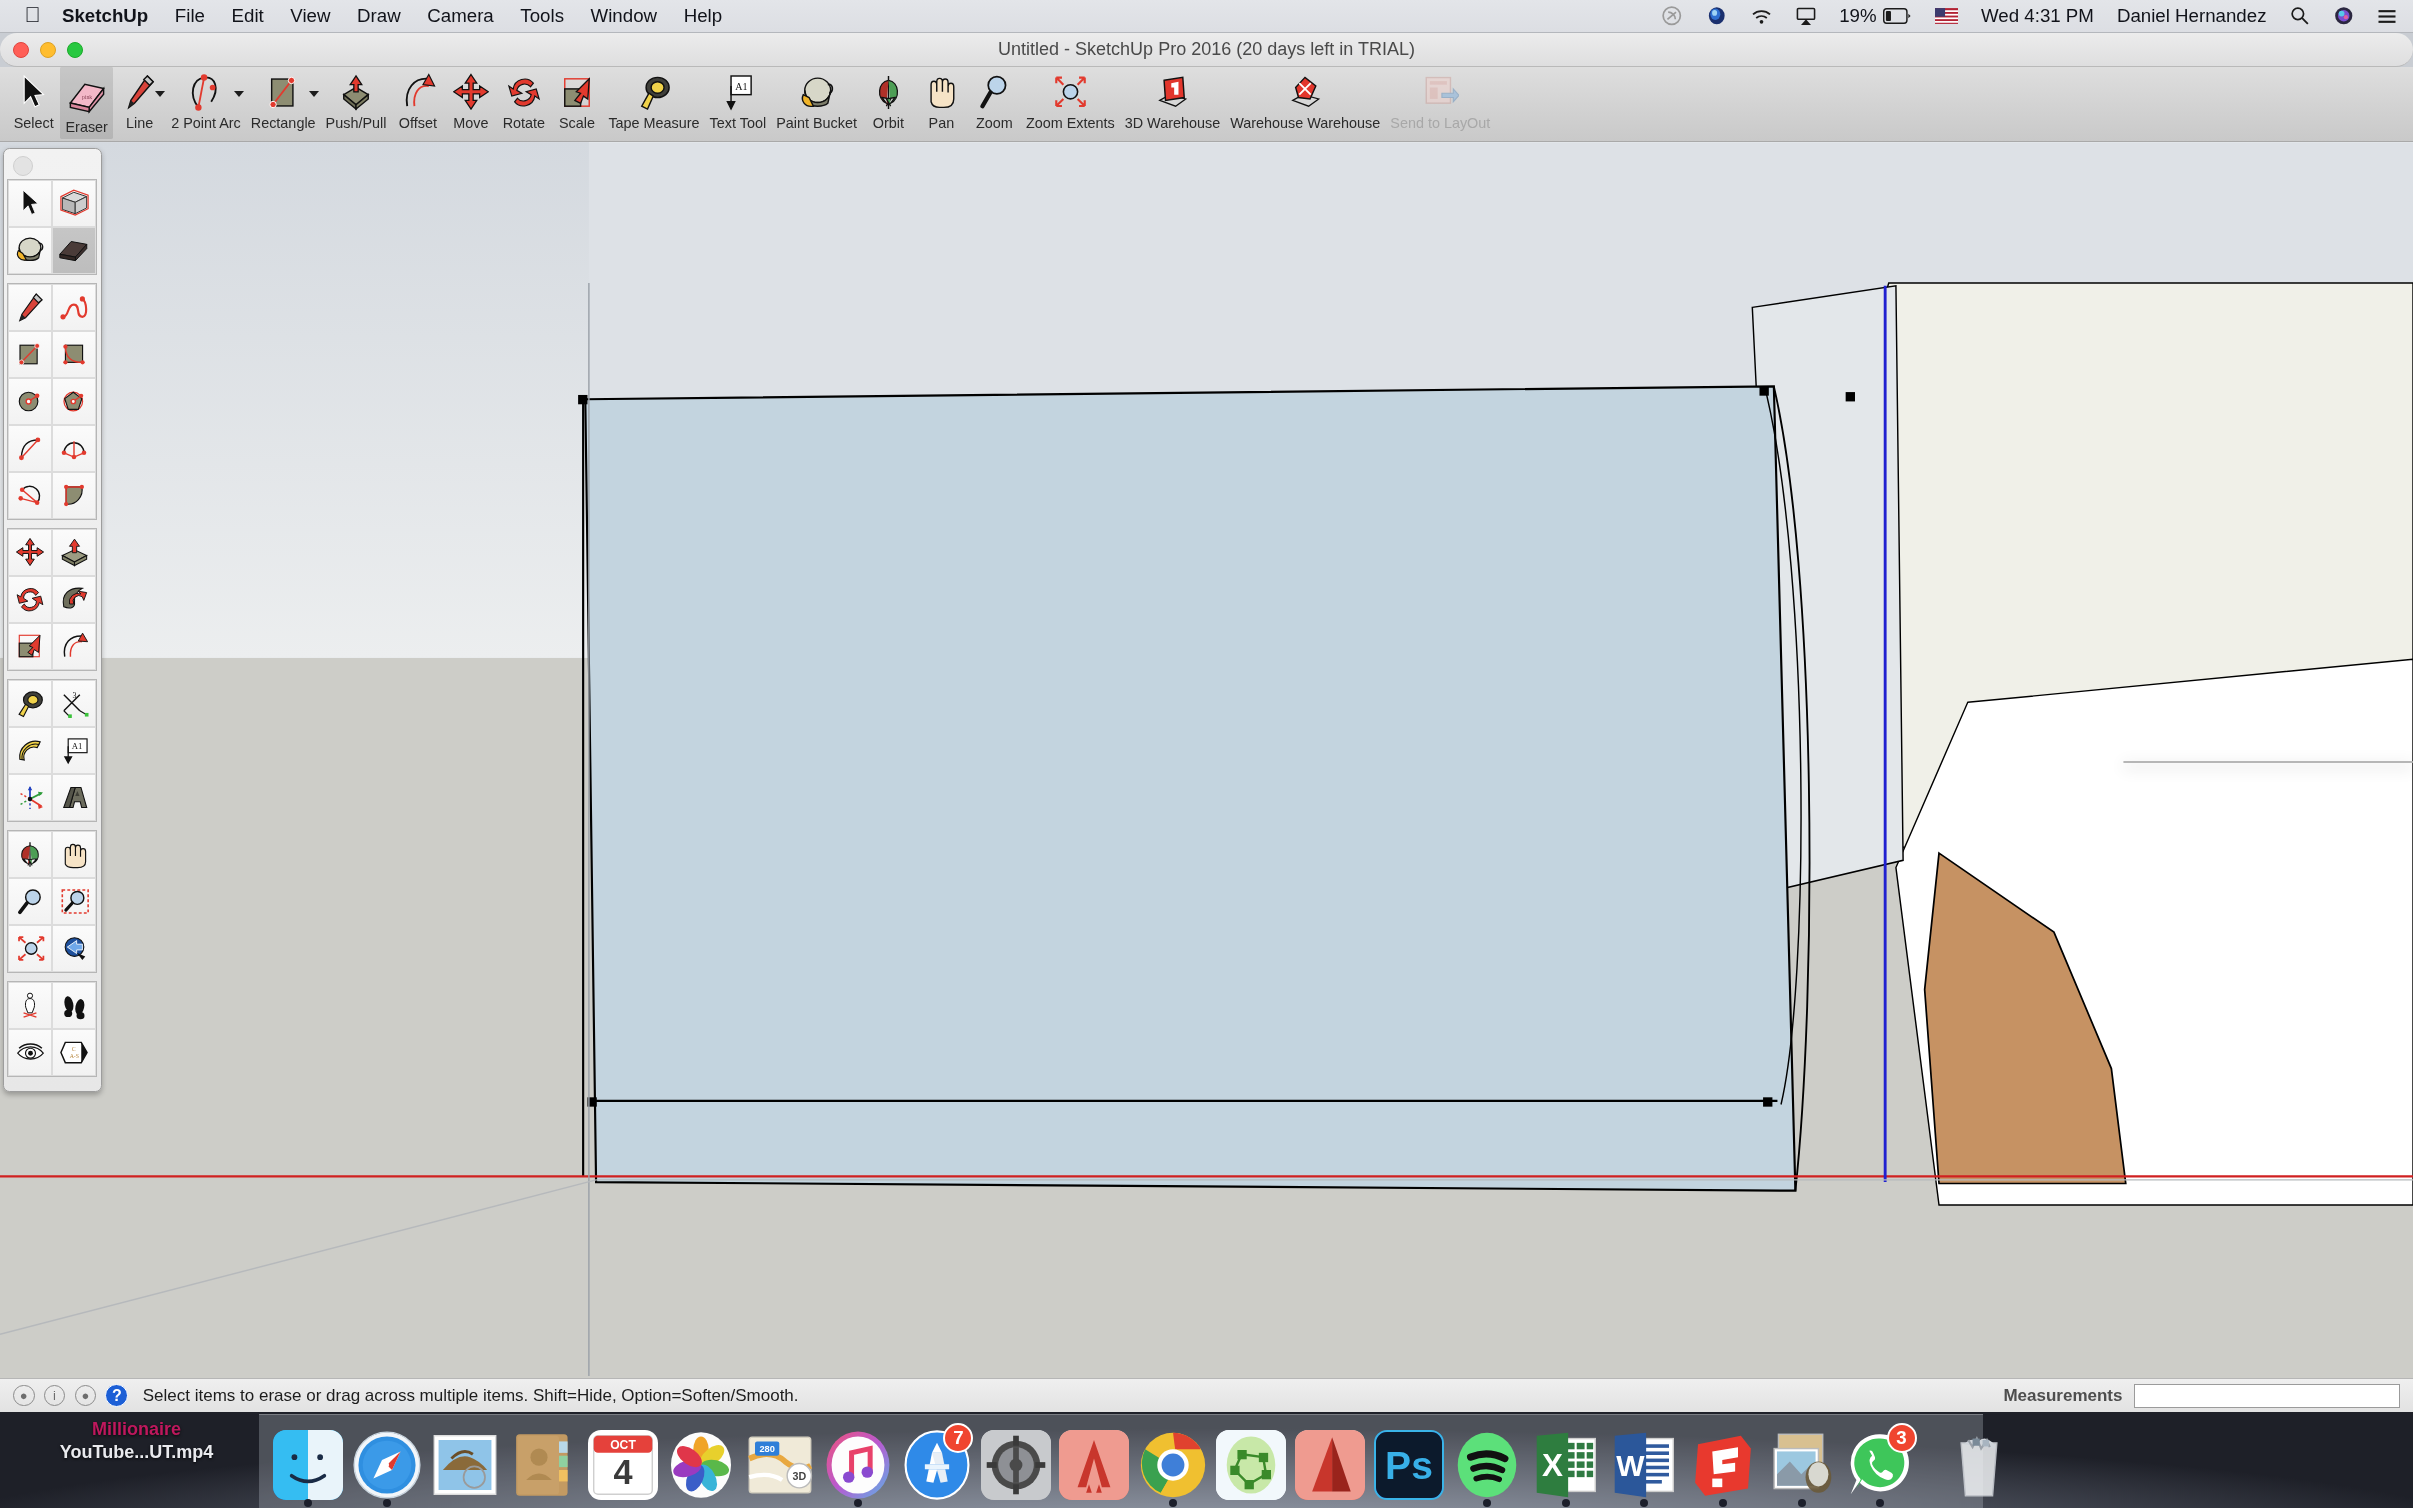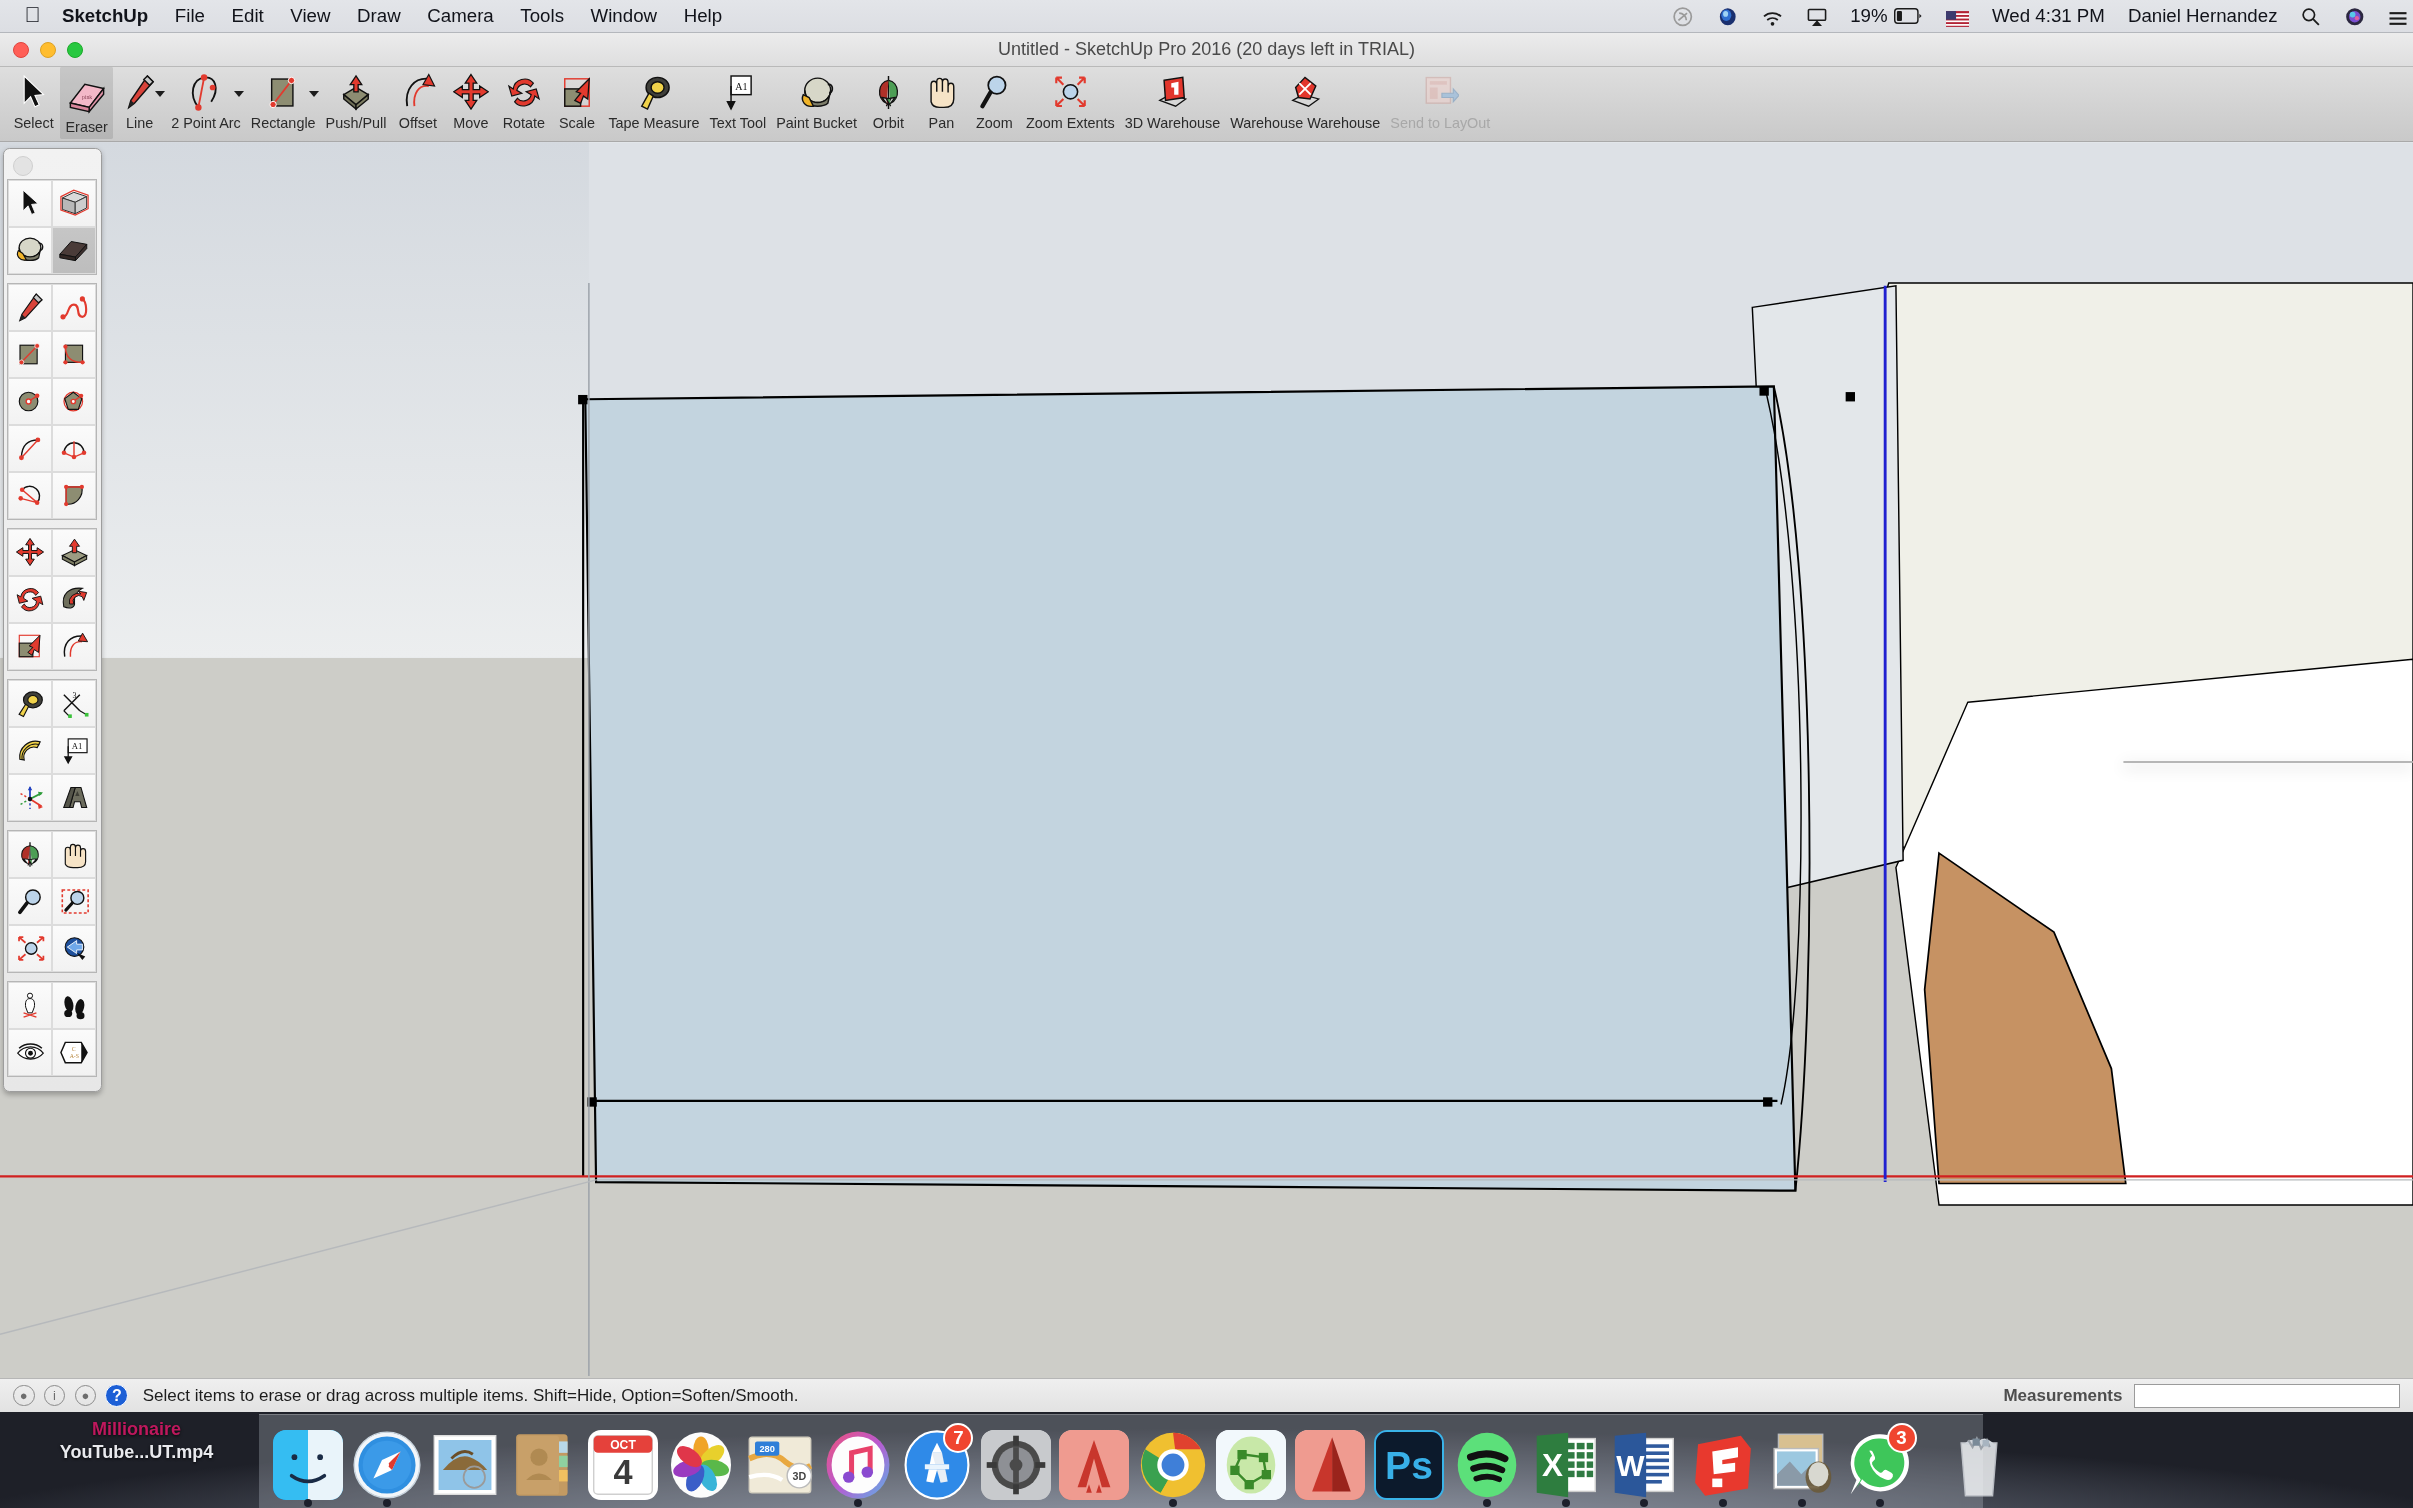--- a/index.html
+++ b/index.html
@@ -15,29 +15,29 @@
   .menubar {
     position:absolute; top:0; left:0; width:2413px; height:33px;
     background: linear-gradient(to bottom,#e3e5e9 0%,#dcdee3 100%);
     border-bottom:0.7px solid #b4b7bc;
     display:flex; align-items:center;
     font-size:18.7px; color:#11131a;
   }
   .menubar .apple { margin-left:24.4px; margin-right:21.5px; font-size:21.5px; line-height:1; }
   .menubar .mi { margin-right:26.6px; white-space:nowrap; }
   .menubar .mi.bold { font-weight:bold; }
-  .menubar .right { margin-left:auto; display:flex; align-items:flex-end; padding-right:5px; }
+  .menubar .right { margin-left:auto; display:flex; align-items:center; padding-right:16px; }
   .menubar .right .st { margin-left:23px; display:flex; align-items:center; white-space:nowrap; }
 
   
   .titlebar {
     position:absolute; top:33px; left:0; width:2413px; height:34px;
     background: linear-gradient(to bottom,#ececec 0%,#dededf 100%);
     border-bottom:0.7px solid #b9b9b9;
-    display:flex; align-items:center; justify-content:center;
+    display:flex; align-items:center; justify-content:center;border-radius:17px;
   }
   .titlebar .title { font-size:18px; color:#4a4a4a; }
   .win-btns { position:absolute; left:13px; top:50%; transform:translateY(-50%); display:flex; gap:10.8px; }
   .win-btn { width:16px; height:16px; border-radius:50%; }
   .wb-red{background:#ff5f57;border:0.7px solid #e0443e;}
   .wb-yel{background:#ffbd2e;border:0.7px solid #dea123;}
   .wb-grn{background:#28c840;border:0.7px solid #1aab29;}
 
   
   .toolbar {

